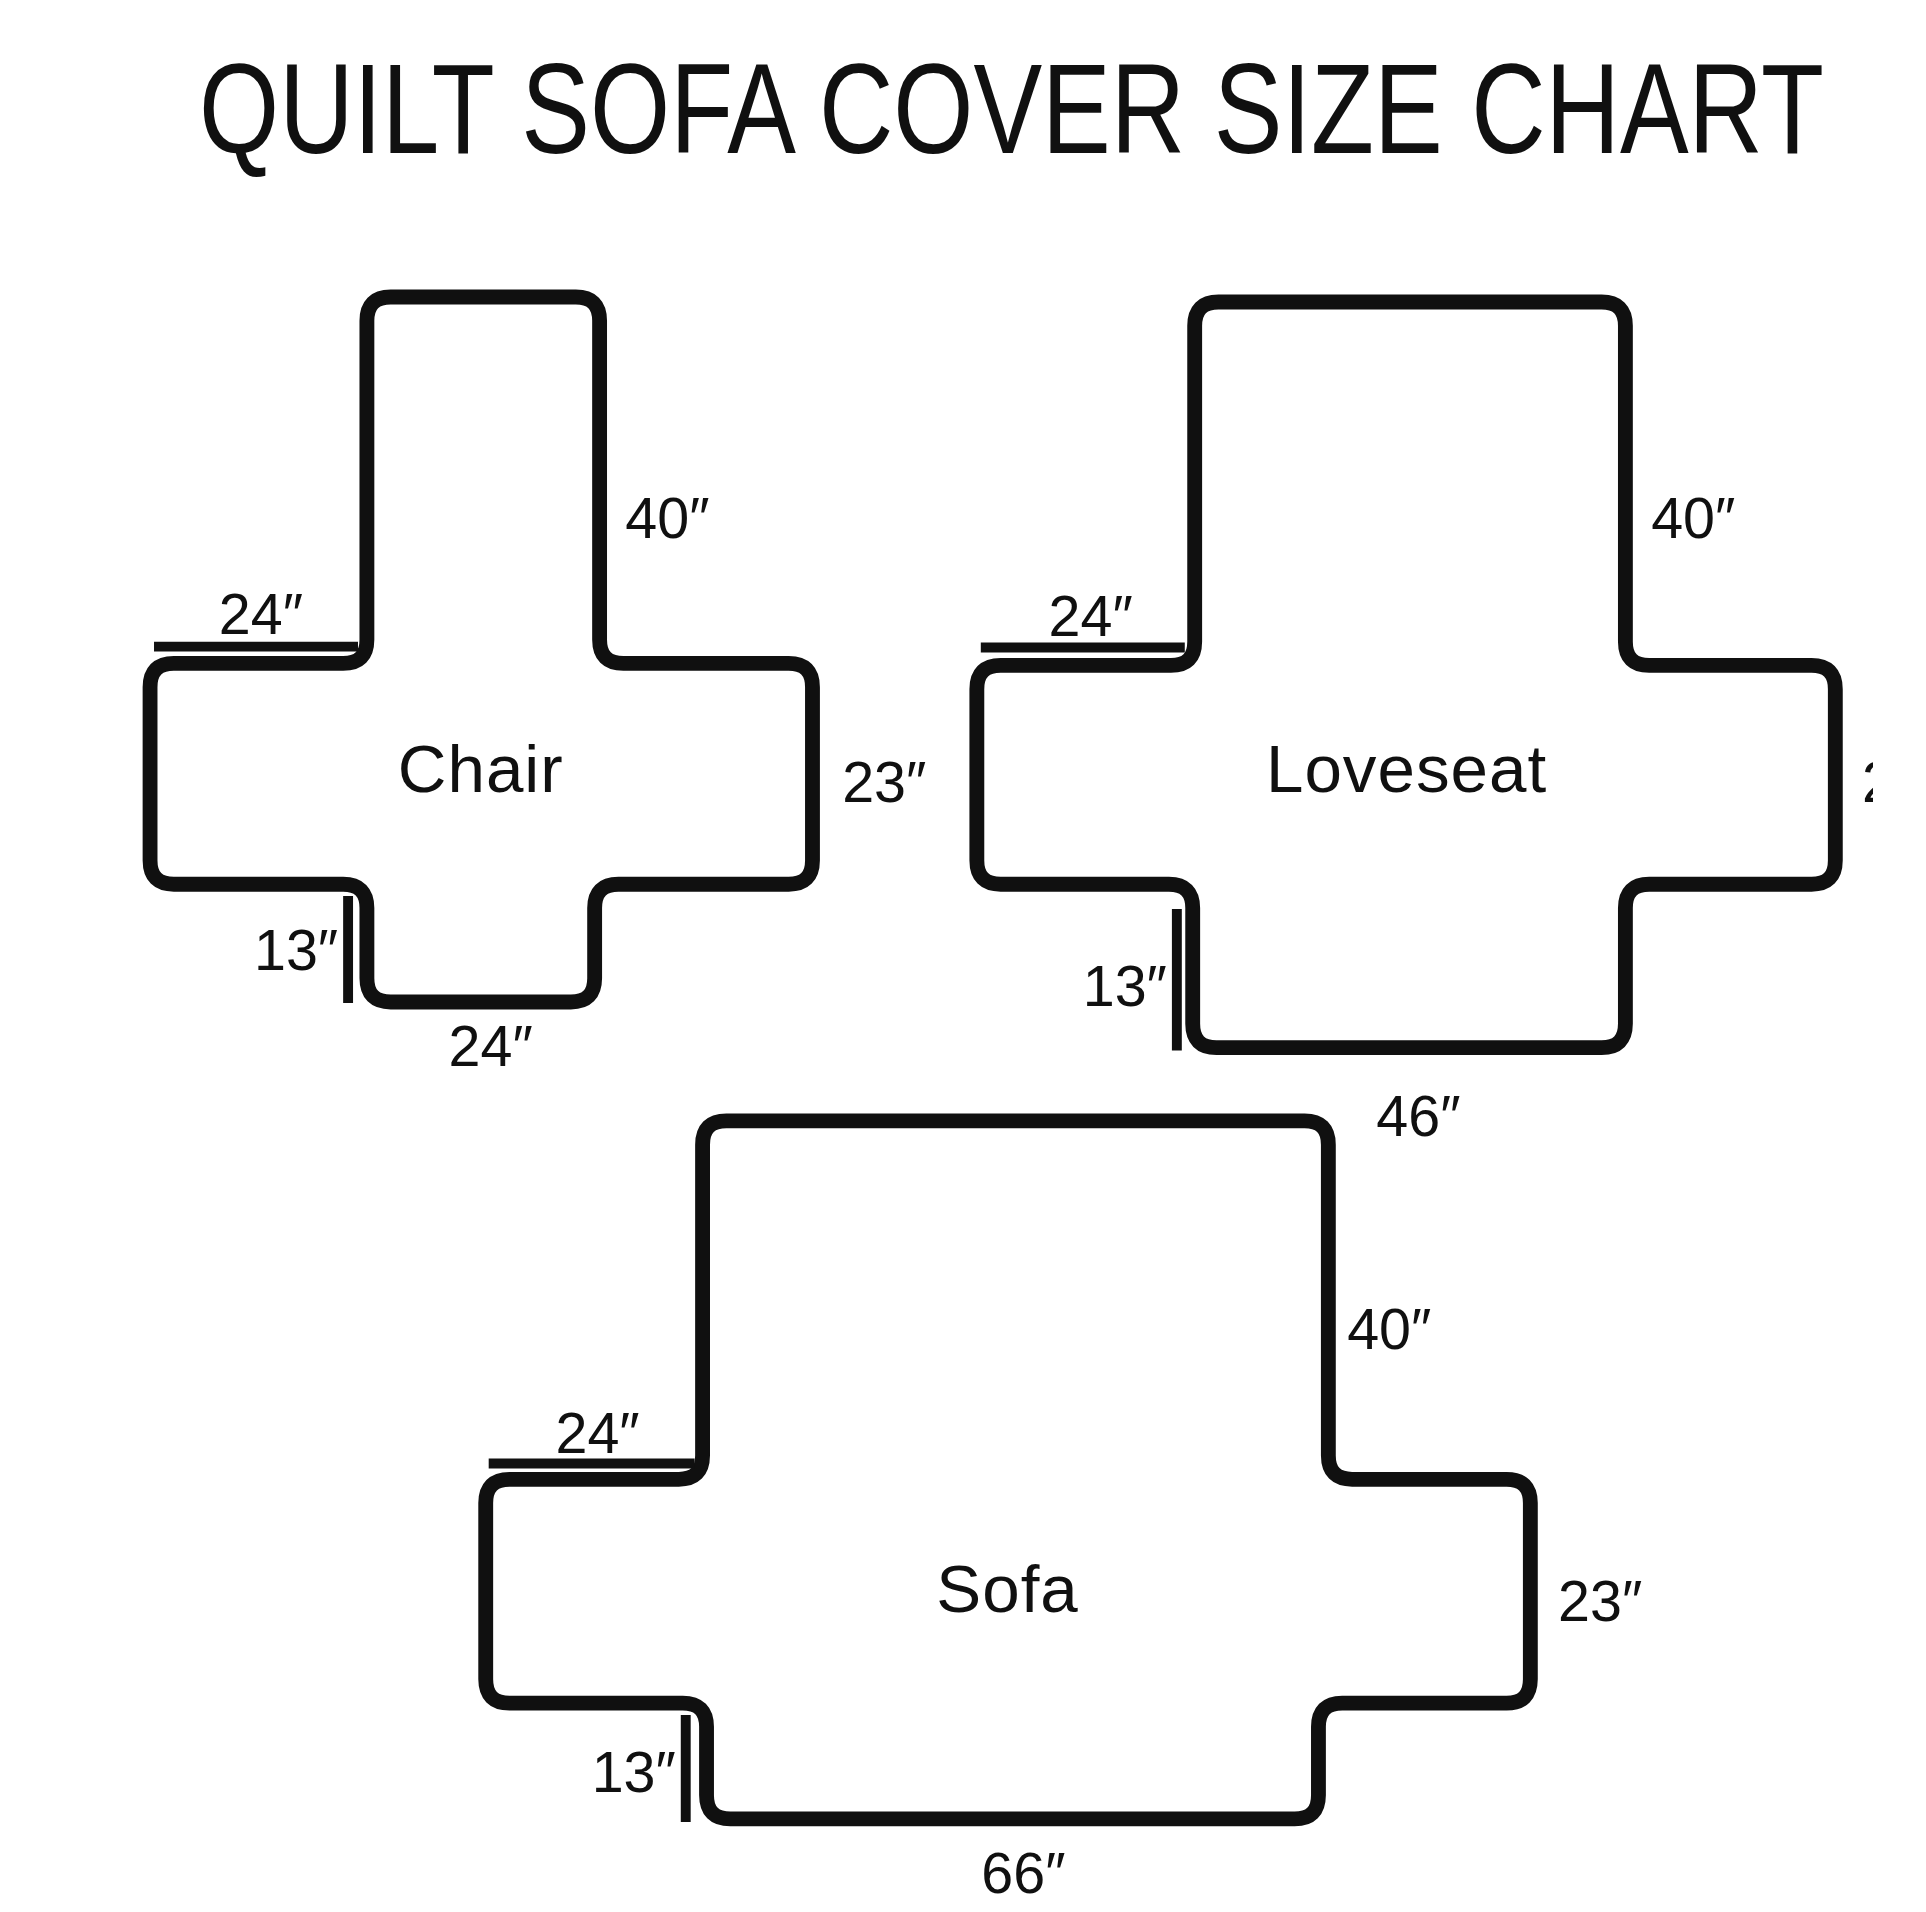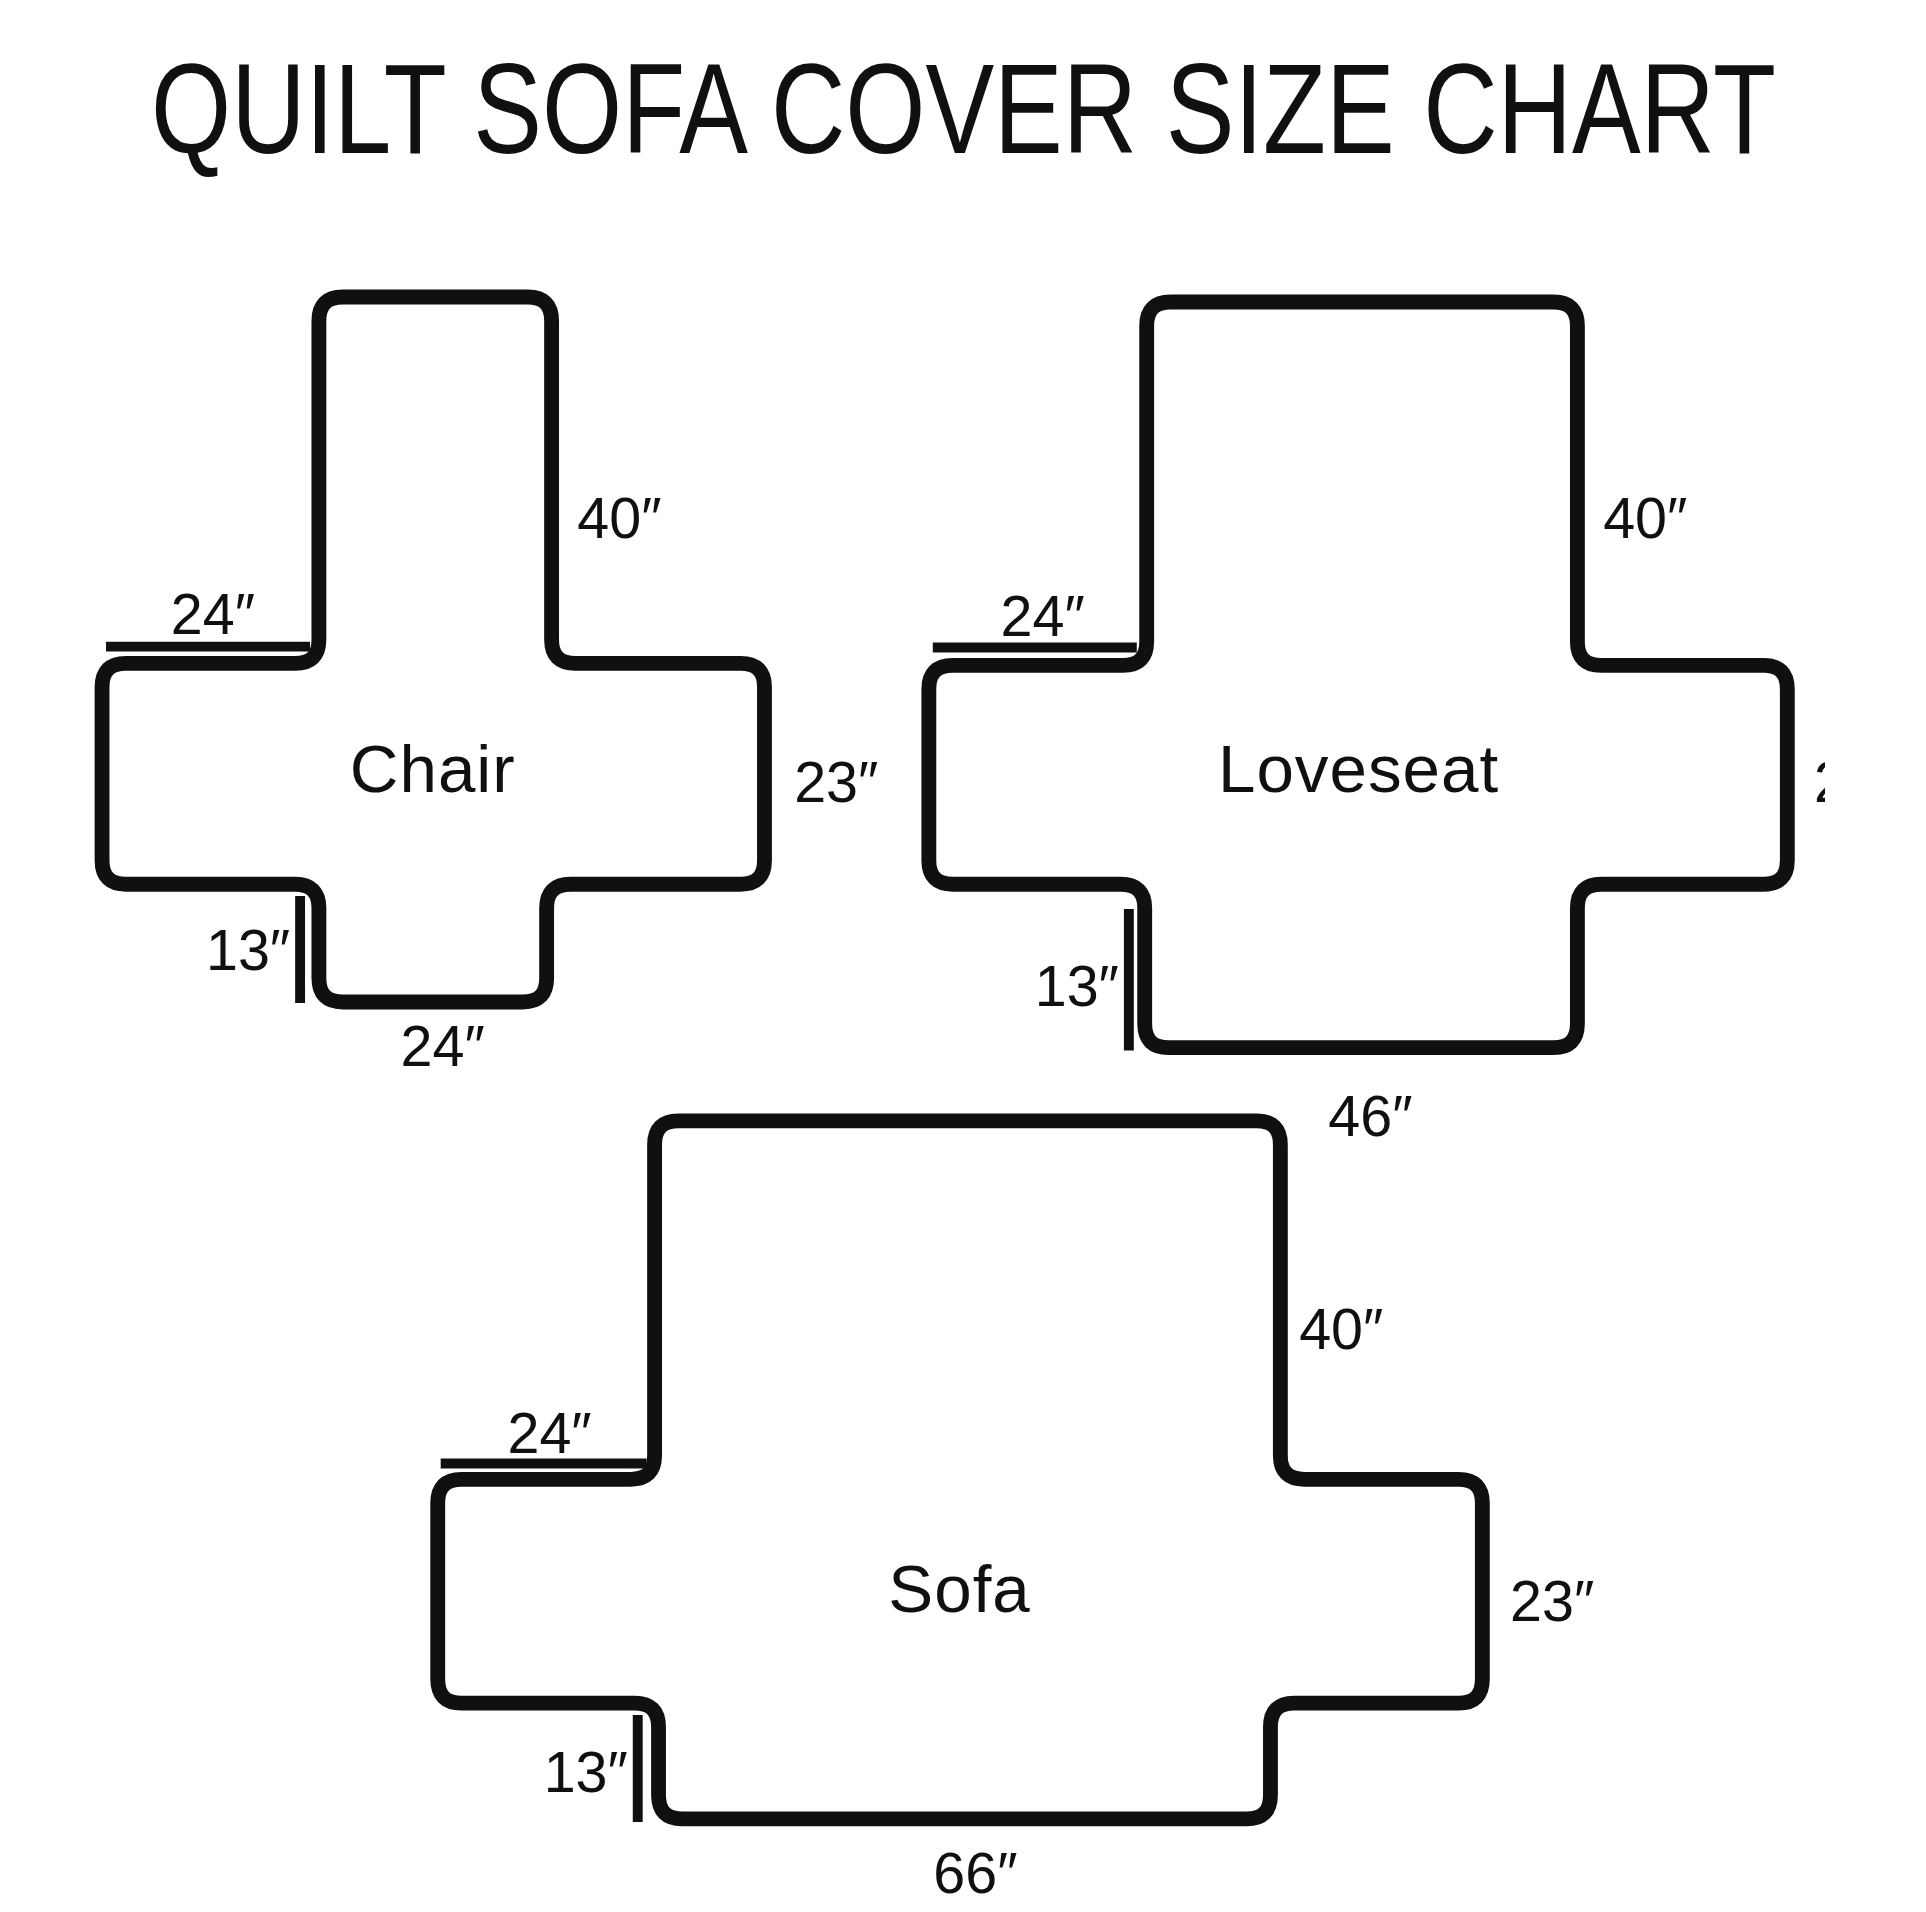--- a/index.html
+++ b/index.html
@@ -1,17 +1,17 @@
 <!DOCTYPE html>
 <html style="--ink: #101010; --bg: #ffffff;"><head>
 <meta charset="utf-8">
 <style>
   :root{ --ink:#101010; --bg:#ffffff; }
   html,body{ margin:0; padding:0; background:var(--bg); }
-  .page{ width:1825px; height:1913px; position:relative; background:var(--bg); overflow:hidden; }
+  .page{ width:1825px; height:1913px; position:relative; background:var(--bg); overflow:hidden;margin-left:48px; }
   svg{ display:block; }
   .outline{
     fill:var(--bg);
     stroke:var(--ink);
     stroke-width:15;
     stroke-linejoin:round;
     stroke-linecap:round;
   }
   .dim{
     stroke:var(--ink);

